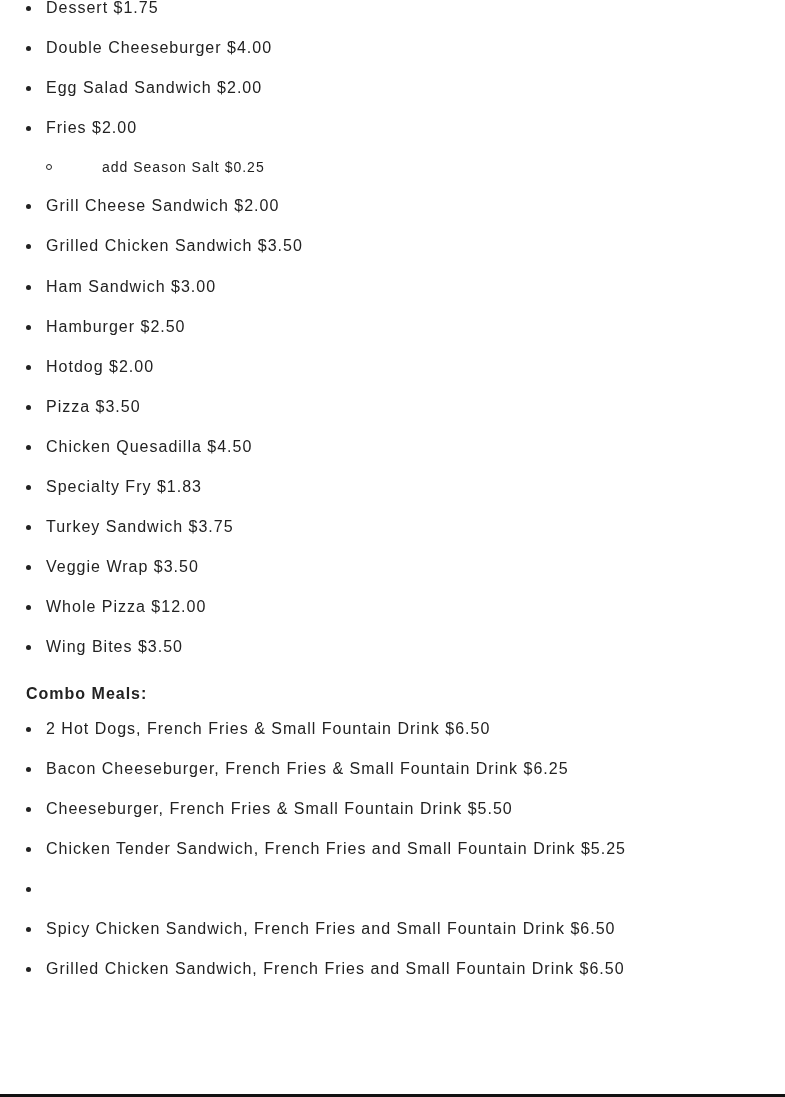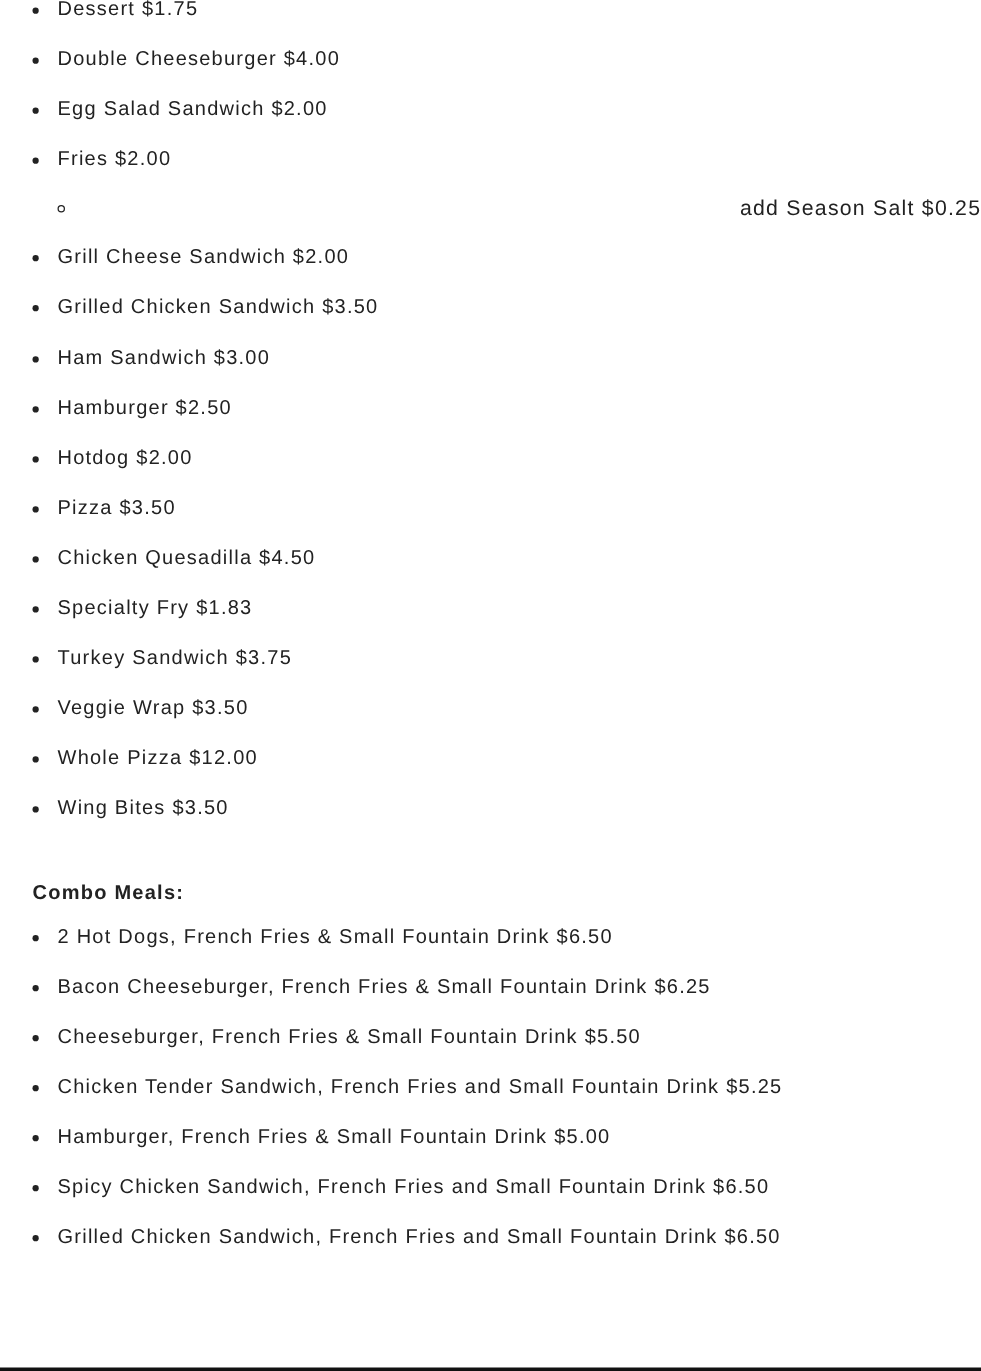--- a/index.html
+++ b/index.html
@@ -11,30 +11,30 @@
   ul.menu { list-style: none; margin: 0; padding: 0; }
   .item {
     position: relative; padding-left: 46px; height: 40.1px; line-height: 40px;
     font-size: 16px; letter-spacing: 1px; white-space: nowrap;
   }
   .item .bullet {
     position: absolute; left: 26px; top: 18px; width: 5px; height: 5px;
     border-radius: 50%; background: #222;
   }
   .sub {
-    position: relative; padding-left: 48px; height: 38px; line-height: 38px;
-    font-size: 17px; letter-spacing: 1px; white-space: nowrap; text-align: right;
+    position: relative; padding-left: 102px; height: 38px; line-height: 38px;
+    font-size: 14px; letter-spacing: 1px; white-space: nowrap;
   }
   .sub .bullet {
     position: absolute; left: 46px; top: 16px; width: 4px; height: 4px;
     border-radius: 50%; border: 1px solid #222; box-sizing: content-box;
   }
   .section-title {
     font-weight: bold; font-size: 16px; letter-spacing: 1px;
-    padding-left: 26px; margin-top: 32px; height: 30px; line-height: 30px;
+    padding-left: 26px; margin-top: 11px; height: 30px; line-height: 30px;
   }
   .combo { margin-top: 14px; }
   .bottom-rule {
     position: absolute; left: 0; top: 1094px; width: 785px; height: 3px; background: #111;
   }
 </style>
 </head>
 <body>
 
 <div class="content">
@@ -58,19 +58,19 @@
     <li class="item"><span class="bullet"></span><span>Wing Bites $3.50</span></li>
   </ul>
 
   <div class="section-title">Combo Meals:</div>
 
   <ul class="menu combo">
     <li class="item"><span class="bullet"></span><span>2 Hot Dogs, French Fries &amp; Small Fountain Drink $6.50</span></li>
     <li class="item"><span class="bullet"></span><span>Bacon Cheeseburger, French Fries &amp; Small Fountain Drink $6.25</span></li>
     <li class="item"><span class="bullet"></span><span>Cheeseburger, French Fries &amp; Small Fountain Drink $5.50</span></li>
     <li class="item"><span class="bullet"></span><span>Chicken Tender Sandwich, French Fries and Small Fountain Drink $5.25</span></li>
-    <li class="item"><span class="bullet"></span><span>Hamburger, French Fries &amp; Small Fountain Drink $5.00</span></li>
+    <li class="item"><span class="bullet"></span></li>
     <li class="item"><span class="bullet"></span><span>Spicy Chicken Sandwich, French Fries and Small Fountain Drink $6.50</span></li>
     <li class="item"><span class="bullet"></span><span>Grilled Chicken Sandwich, French Fries and Small Fountain Drink $6.50</span></li>
   </ul>
 </div>
 
 <div class="bottom-rule"></div>
 
 </body></html>

